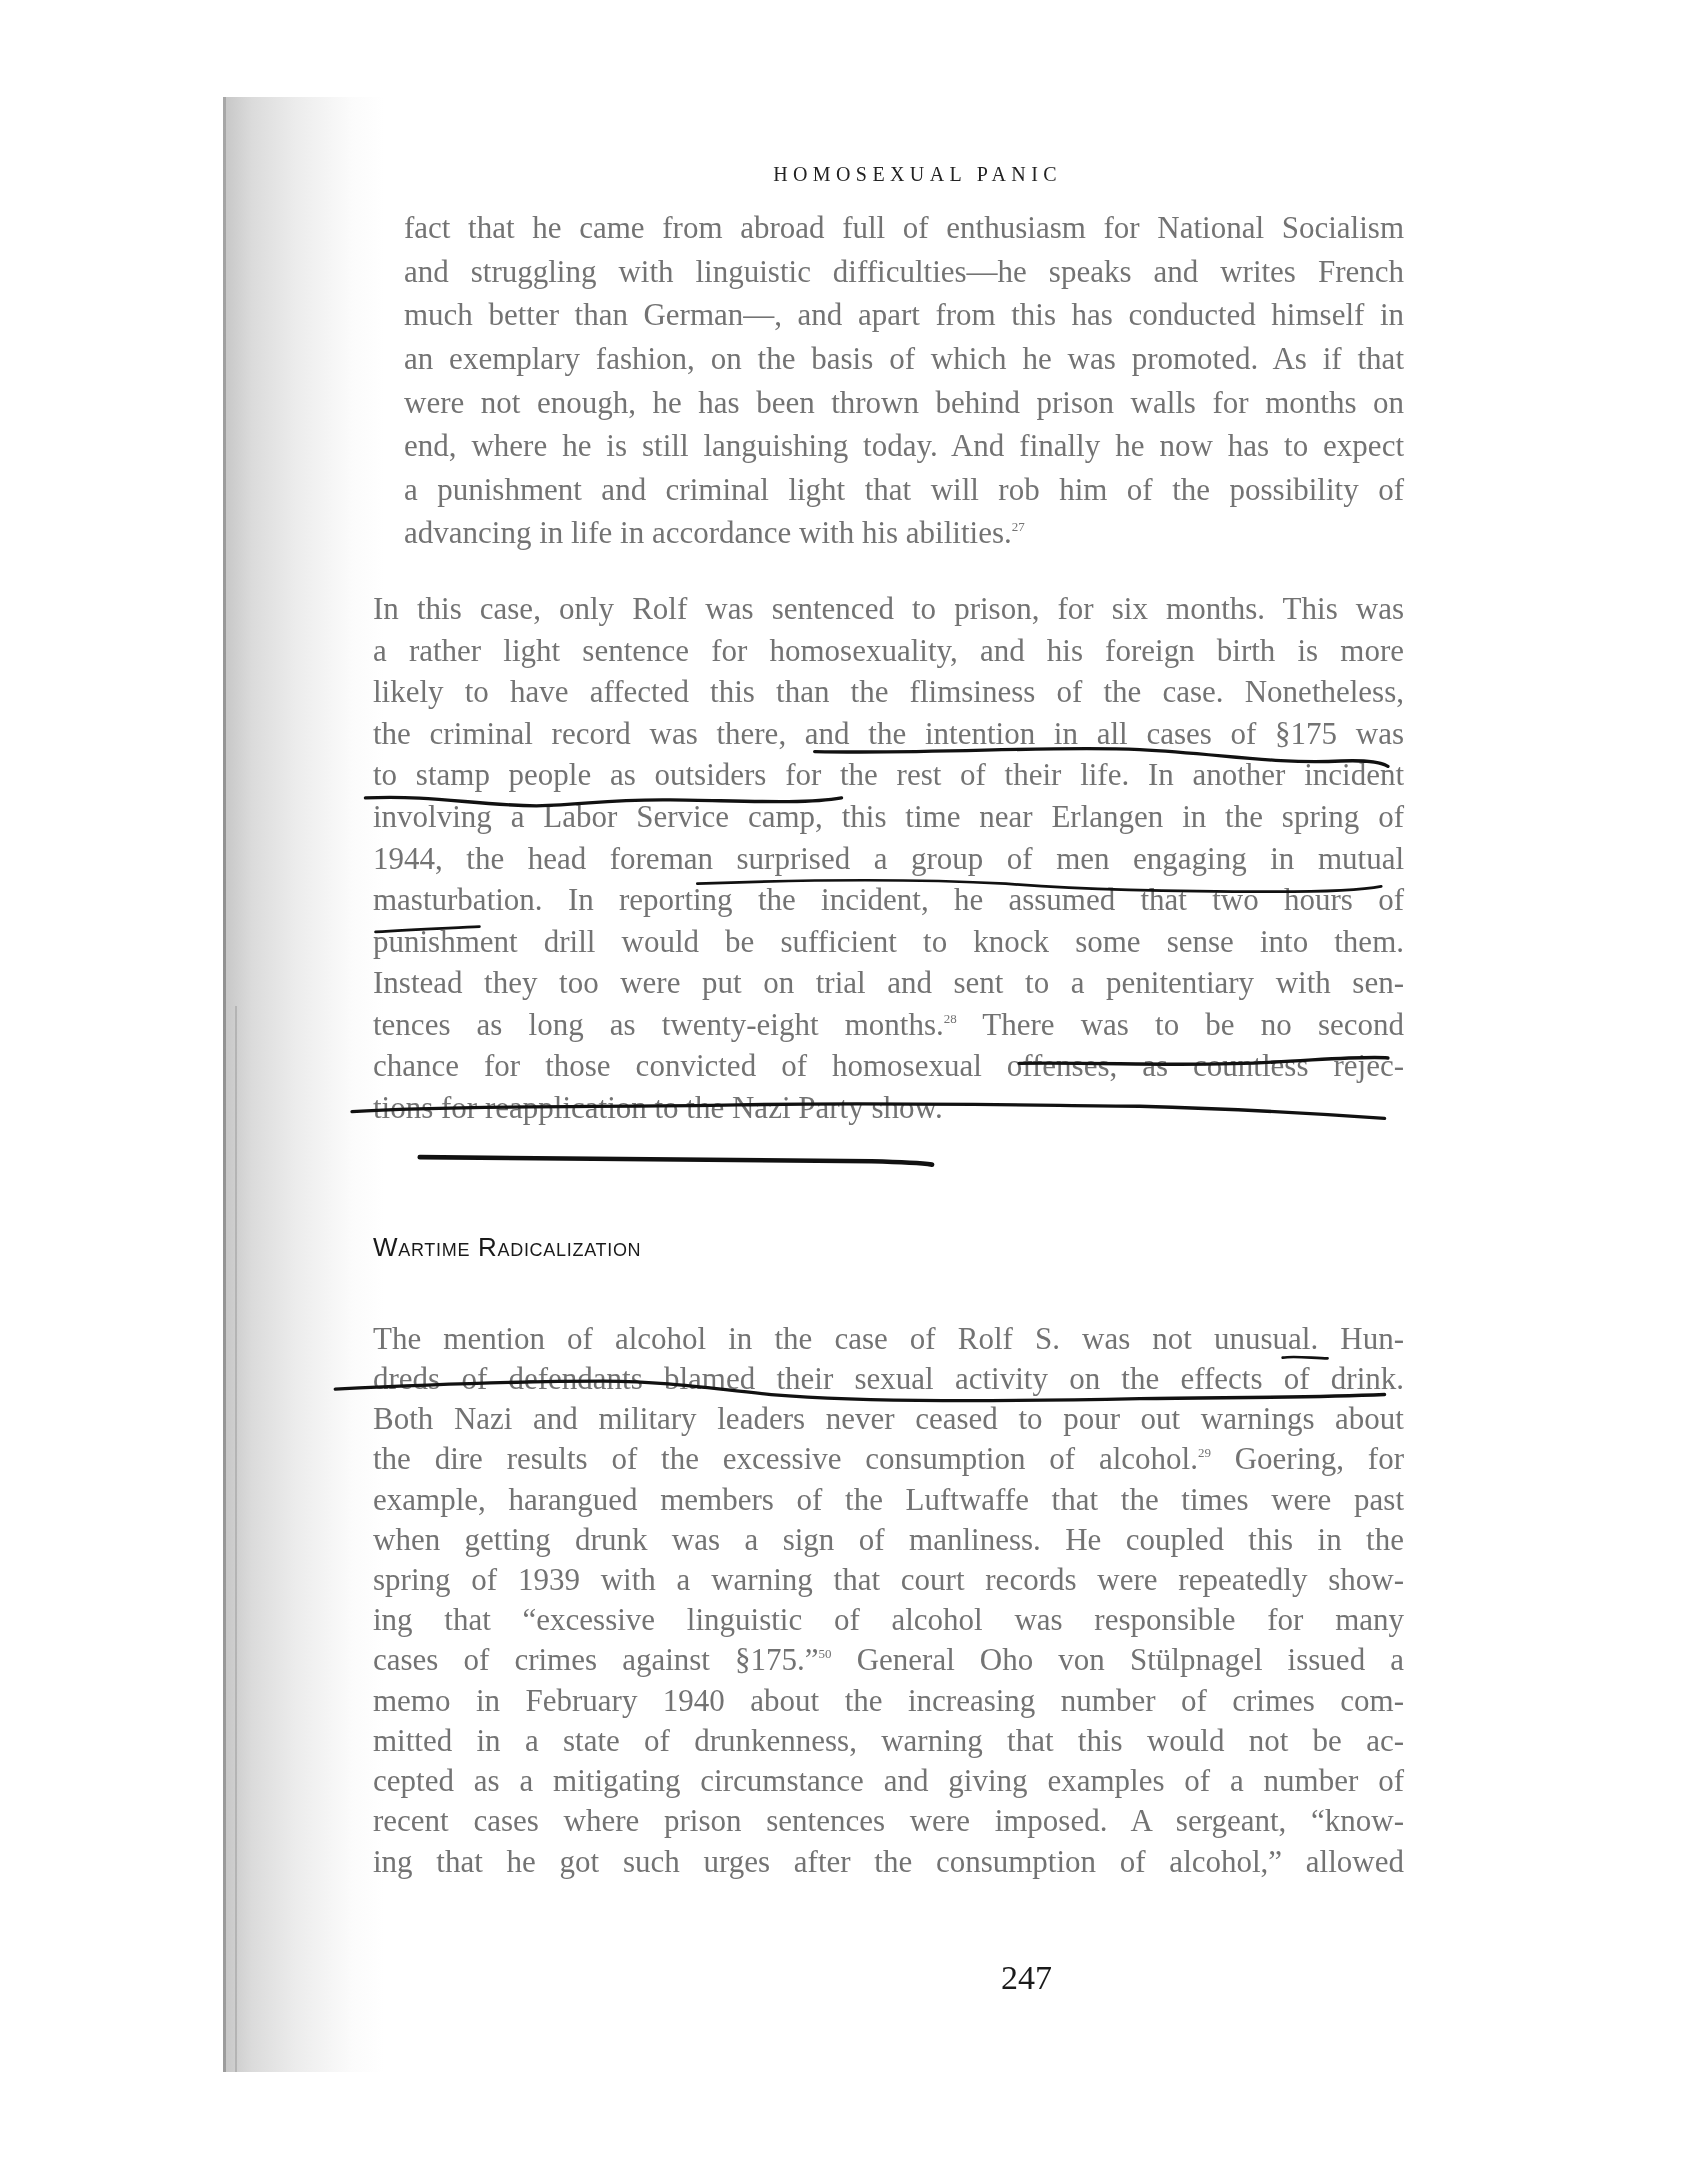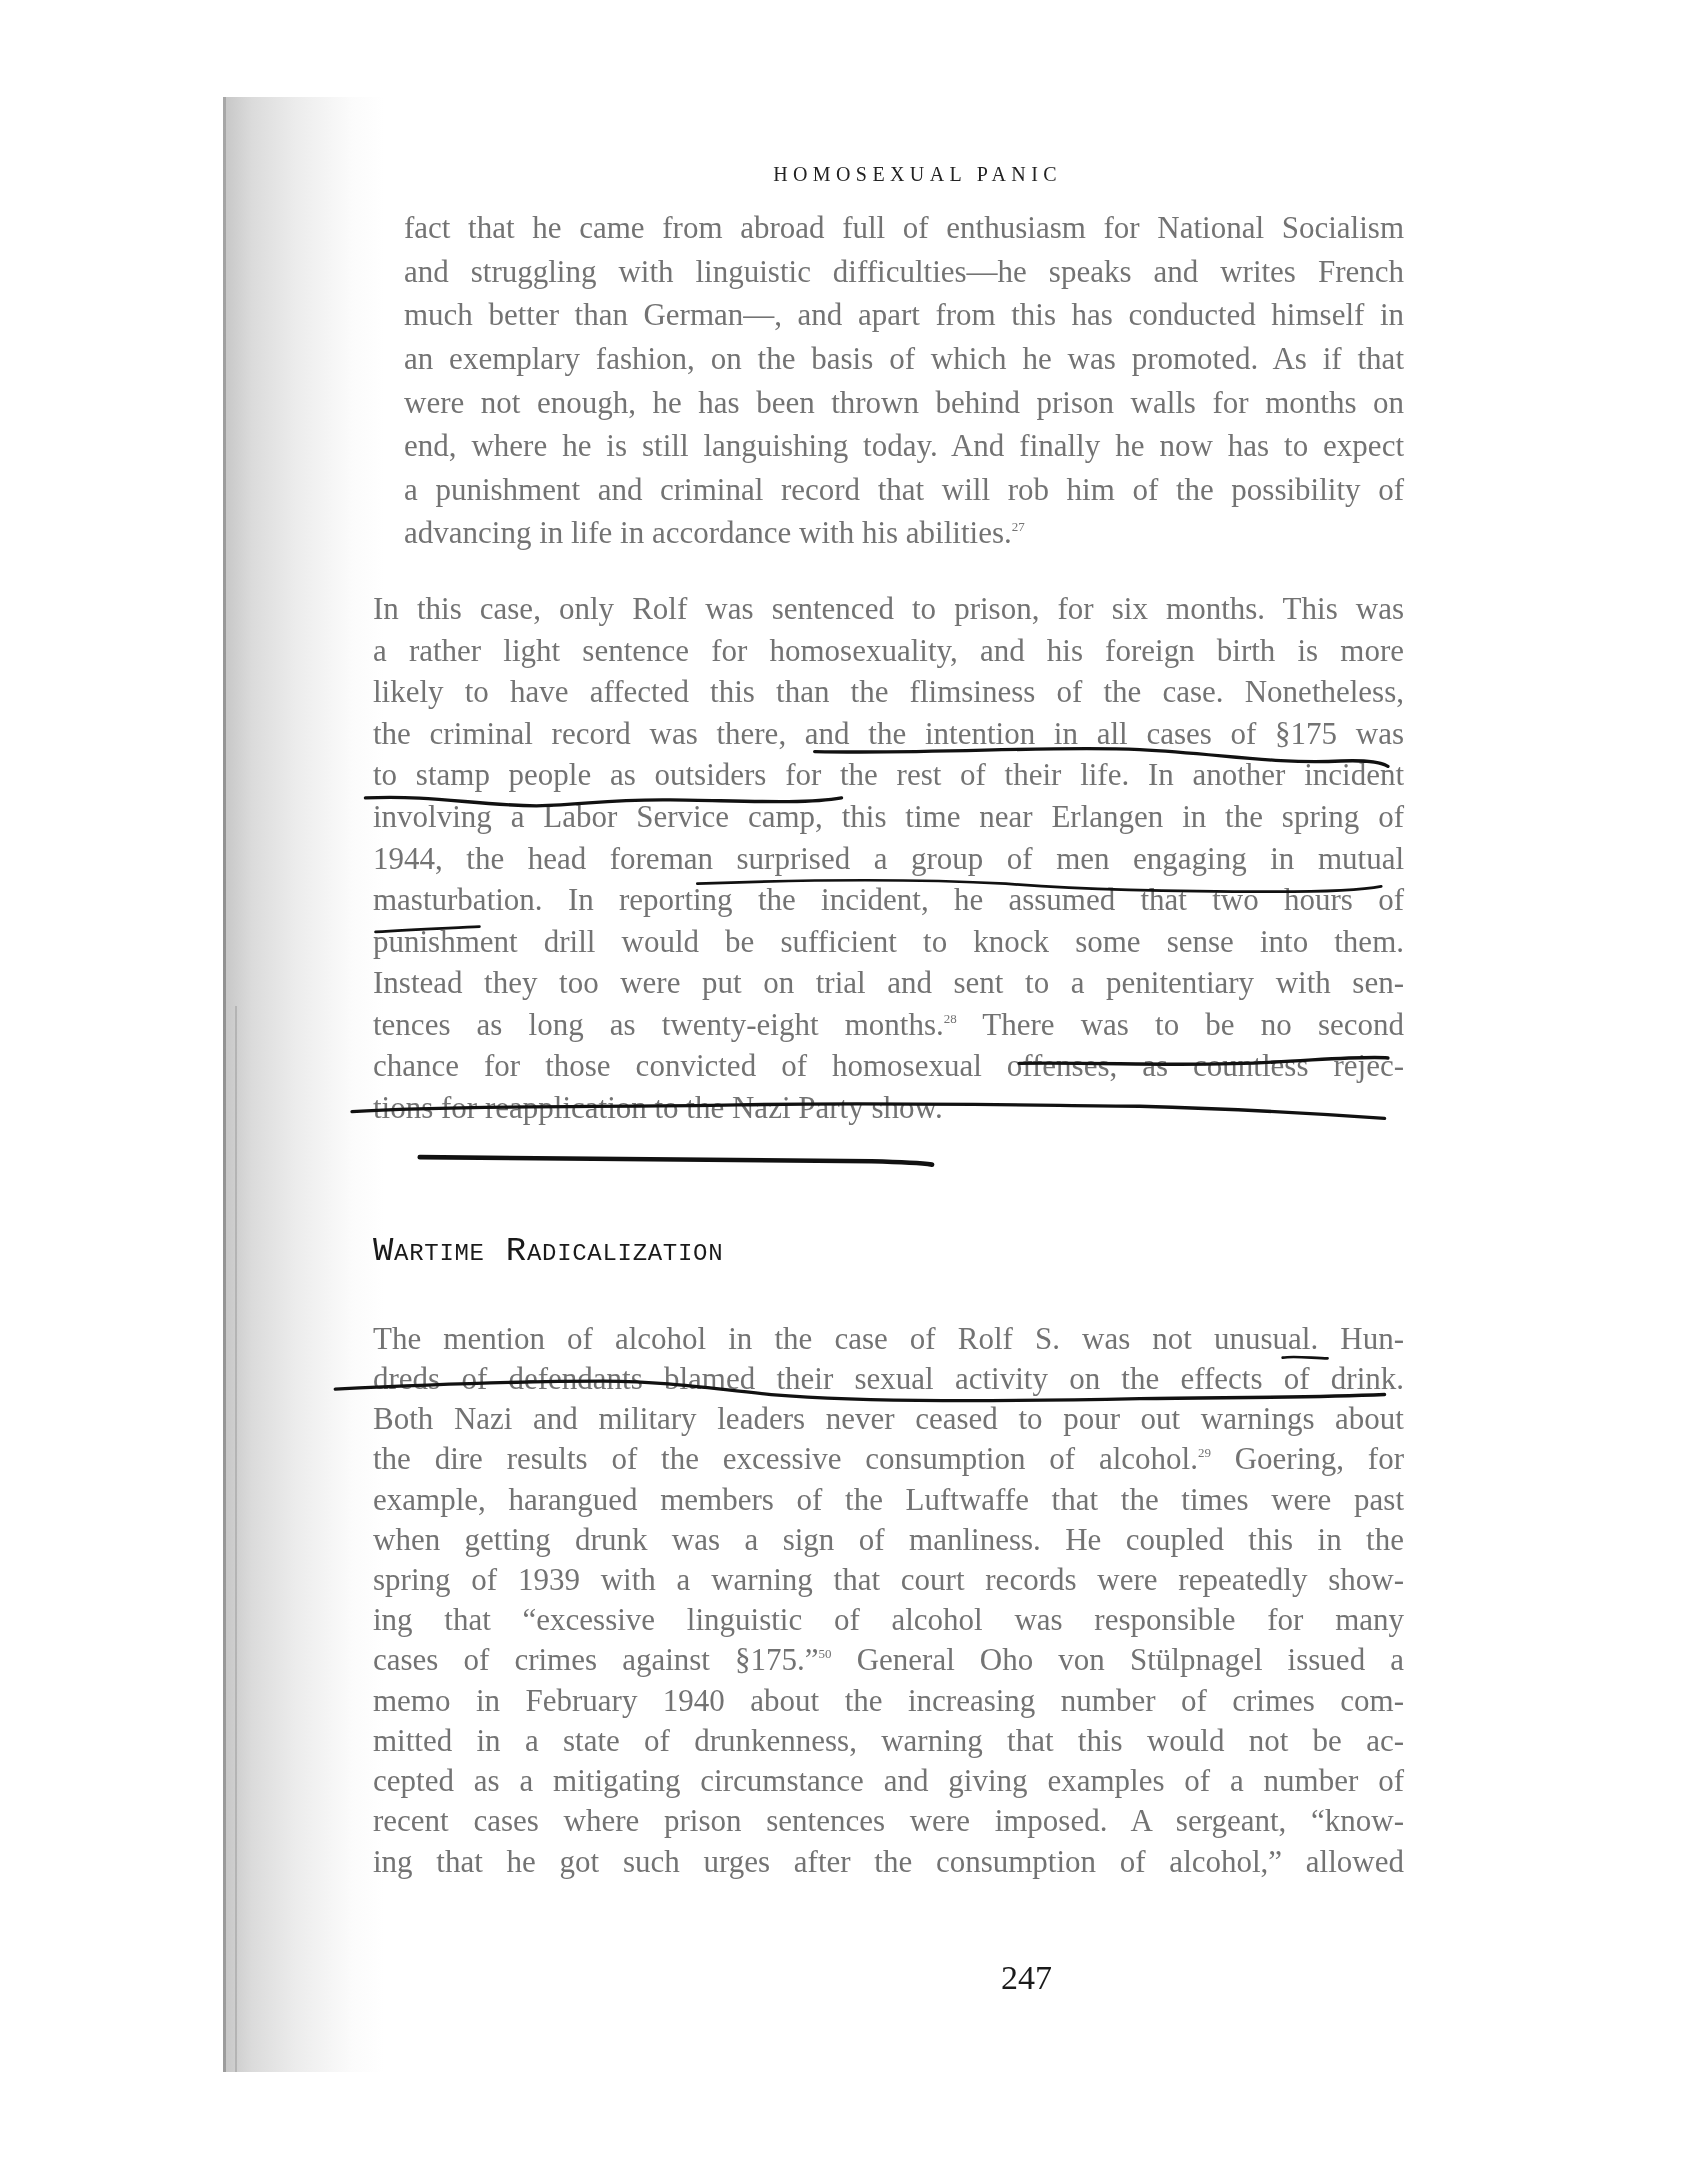--- a/index.html
+++ b/index.html
@@ -28,22 +28,22 @@
     font-family: "Liberation Serif", "DejaVu Serif", serif;
     font-size: 31px; color: #737373; white-space: nowrap;
     text-align: justify; text-align-last: justify;
   }
   .line.last { text-align-last: left; }
   .bq { left: 404px; width: 1000px; }
   .bp { left: 373px; width: 1031px; }
   sup { font-size: 13px; line-height: 0; vertical-align: 12px; }
   .heading {
     position: absolute; left: 373px; top: 1232px;
-    font-family: Liberation Mono, monospace;
-    font-size: 34px; color: #1a1a1a; font-variant: small-caps; letter-spacing: 0.7px;
+    font-family: Liberation Sans, sans-serif;
+    font-size: 26px; color: #1a1a1a; font-variant: small-caps; letter-spacing: 0.7px;
   }
   .page-number {
     position: absolute; right: 292px; top: 1959px;
     font-family: "Liberation Serif", "DejaVu Serif", serif;
     font-size: 34px; color: #1a1a1a; text-align: center;
   }
   .ink { position: absolute; left: 0; top: 0; width: 1687px; height: 2183px; pointer-events: none; }
   .ink path { fill: none; stroke: #111; stroke-linecap: round; }
 </style>
 </head>
@@ -56,21 +56,21 @@
 
   <div class="running-head">HOMOSEXUAL PANIC</div>
 
   <div>
     <div class="line bq" style="top:209px">fact that he came from abroad full of enthusiasm for National Socialism</div>
     <div class="line bq" style="top:253px">and struggling with linguistic difficulties—he speaks and writes French</div>
     <div class="line bq" style="top:296px">much better than German—, and apart from this has conducted himself in</div>
     <div class="line bq" style="top:340px">an exemplary fashion, on the basis of which he was promoted. As if that</div>
     <div class="line bq" style="top:384px">were not enough, he has been thrown behind prison walls for months on</div>
     <div class="line bq" style="top:427px">end, where he is still languishing today. And finally he now has to expect</div>
-    <div class="line bq" style="top:471px">a punishment and criminal record that will rob him of the possibility of</div>
+    <div class="line bq" style="top:471px">a punishment and criminal light that will rob him of the possibility of</div>
     <div class="line bq last" style="top:514px"><span>advancing in life in accordance with his abilities.</span><sup>27</sup></div>
   </div>
 
   <div>
     <div class="line bp" style="top:590px">In this case, only Rolf was sentenced to prison, for six months. This was</div>
     <div class="line bp" style="top:632px">a rather light sentence for homosexuality, and his foreign birth is more</div>
     <div class="line bp" style="top:673px">likely to have affected this than the flimsiness of the case. Nonetheless,</div>
     <div class="line bp" style="top:715px">the criminal record was there, and the intention in all cases of §175 was</div>
     <div class="line bp" style="top:756px">to stamp people as outsiders for the rest of their life. In another incident</div>
     <div class="line bp" style="top:798px">involving a Labor Service camp, this time near Erlangen in the spring of</div>

